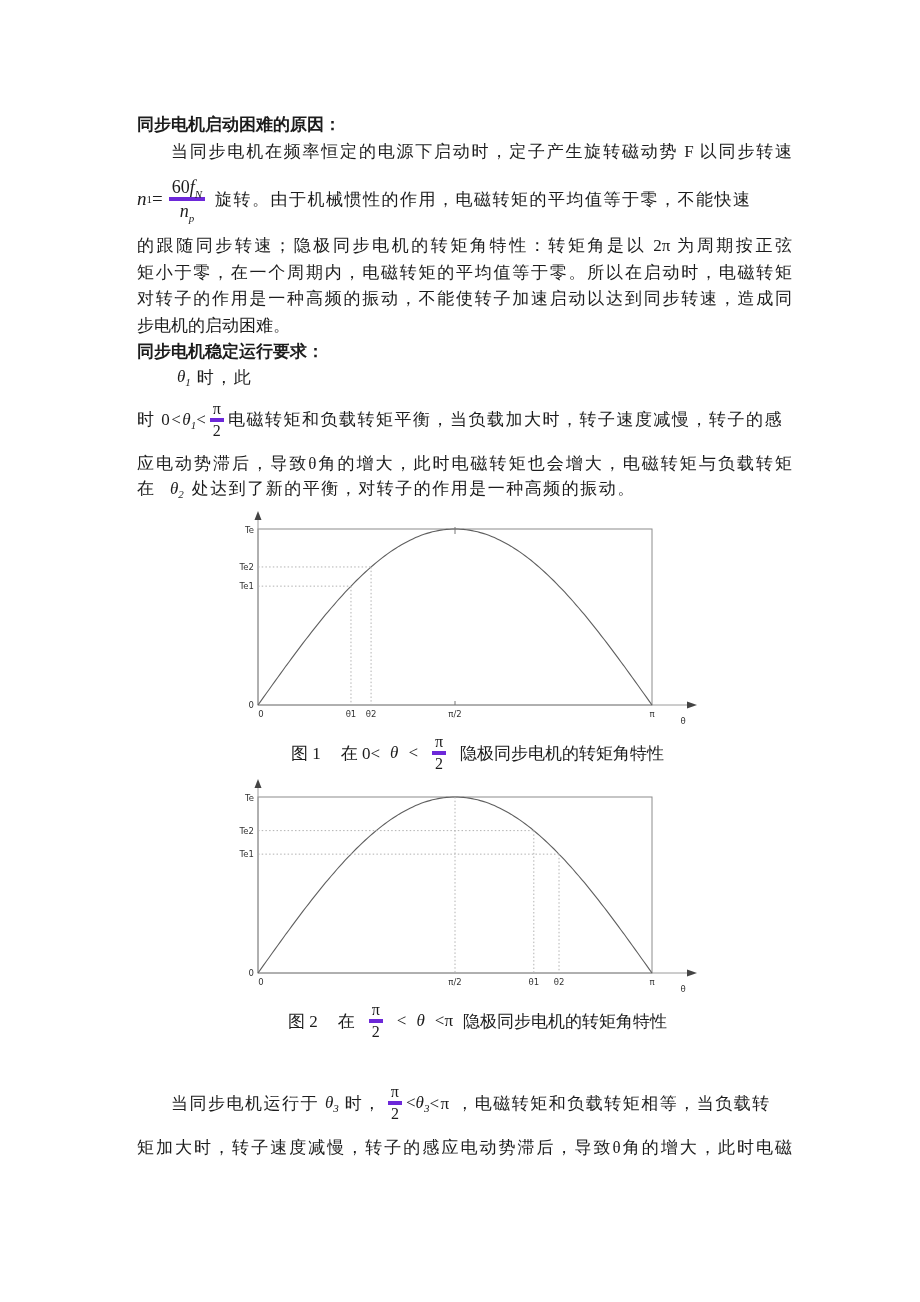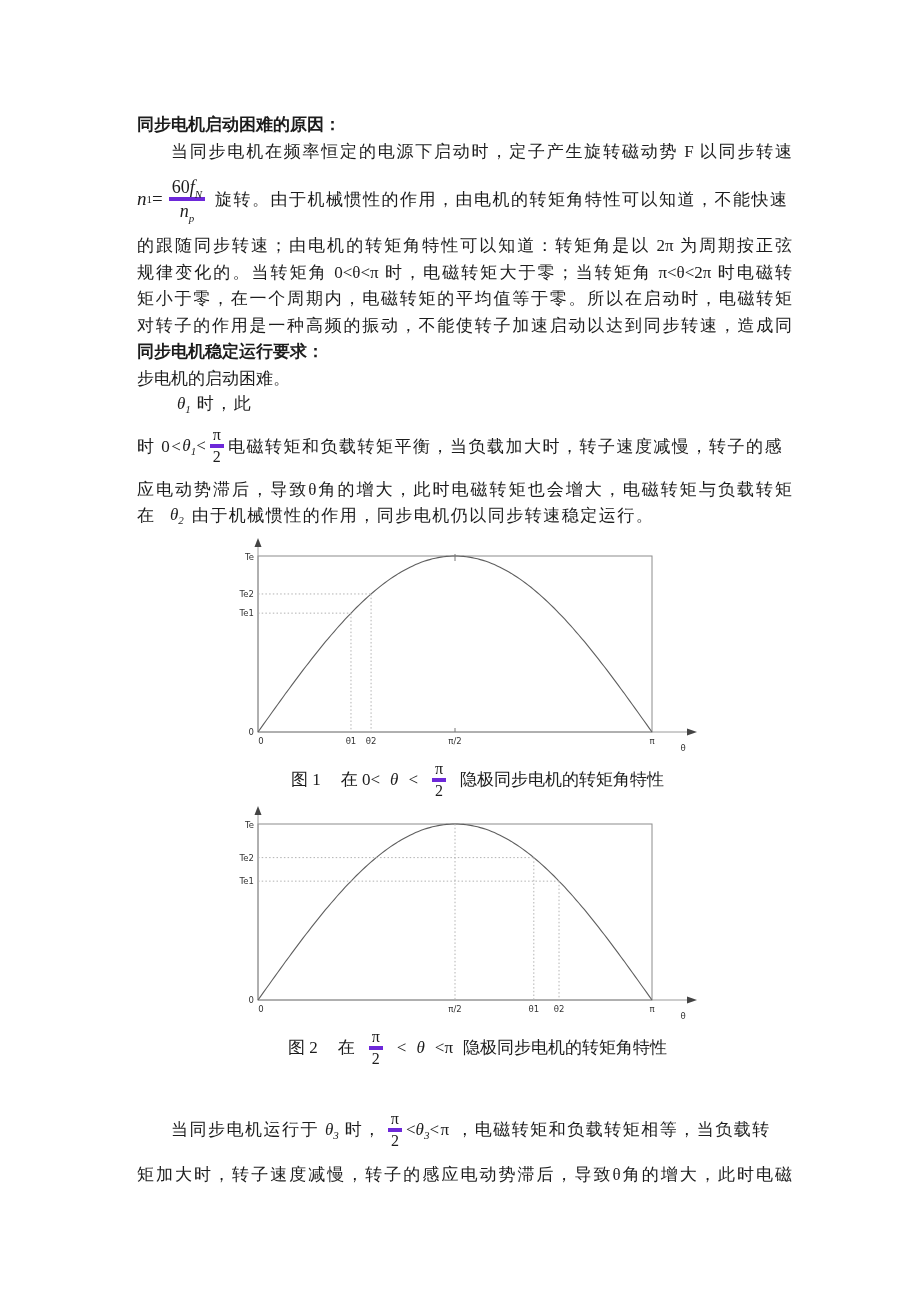--- a/index.html
+++ b/index.html
@@ -46,30 +46,29 @@
   <div class="flexln h-formula">
     <span class="formula">
         <span class="mi">n</span>
         <sub>1</sub>
         <span>=</span>
         <span class="frac">
           <span class="num"><span>60</span><span class="mi">f</span><sub class="mi">N</sub></span>
           <span class="den"><span class="mi">n</span><sub class="mi">p</sub></span>
         </span>
       </span>
-    <span class="seg">旋转。由于机械惯性的作用，由电机的转矩角特性可以知道，不能快速</span>
+    <span class="seg">旋转。由于机械惯性的作用，电磁转矩的平均值等于零，不能快速</span>
   </div>
 
-  <div class="just">的跟随同步转速；由电机的转矩角特性可以知道：转矩角是以 2π 为周期按正弦</div>
-  <div class="just">规律变化的。当转矩角 0&lt;θ&lt;π 时，电磁转矩大于零；当转矩角 π&lt;θ&lt;2π 时电磁转</div>
+  <div class="just">的跟随同步转速；隐极同步电机的转矩角特性：转矩角是以 2π 为周期按正弦</div>
   <div class="just">矩小于零，在一个周期内，电磁转矩的平均值等于零。所以在启动时，电磁转矩</div>
   <div class="just">对转子的作用是一种高频的振动，不能使转子加速启动以达到同步转速，造成同</div>
+  <div class="ln">步电机的启动困难。</div>
+
   <div class="ln bold">同步电机稳定运行要求：</div>
-
-  <div class="ln">步电机的启动困难。</div>
 
   <div class="flexln indent">
     <span class="mi sp-l"><span>θ</span><sub>1</sub></span>
     <span class="seg sp-l">时，此</span>
   </div>
 
   <div class="flexln h-frac">
     <span class="seg">时 0&lt;</span>
     <span class="mi"><span>θ</span><sub>1</sub></span>
     <span>&lt;</span>
@@ -78,21 +77,21 @@
         <span class="den">2</span>
       </span>
     <span class="seg">电磁转矩和负载转矩平衡，当负载加大时，转子速度减慢，转子的感</span>
   </div>
 
   <div class="just">应电动势滞后，导致θ角的增大，此时电磁转矩也会增大，电磁转矩与负载转矩</div>
 
   <div class="flexln">
     <span>在</span>
     <span class="mi theta2-gap"><span>θ</span><sub>2</sub></span>
-    <span class="seg">由于机械惯性的作用，同步电机仍以同步转速稳定运行。</span>
+    <span class="seg">处达到了新的平衡，对转子的作用是一种高频的振动。</span>
   </div>
 
   <div class="fig">
     <svg width="480" height="222" viewBox="0 0 480 222">
         <rect x="33" y="21" width="394" height="176" fill="none" stroke="#8c8c8c" stroke-width="1"></rect>
         <line x1="33" y1="197" x2="33" y2="10" stroke="#9a9a9a" stroke-width="1"></line>
         <path d="M 33 3 L 29.5 12 L 36.5 12 Z" fill="#444"></path>
         <line x1="33" y1="197" x2="464" y2="197" stroke="#9a9a9a" stroke-width="1"></line>
         <path d="M 472 197 L 462 193.5 L 462 200.5 Z" fill="#444"></path>
         <polyline points="33.0,197.0 35.8,193.1 38.6,189.1 41.4,185.2 44.3,181.2 47.1,177.3 49.9,173.4 52.7,169.5 55.5,165.6 58.3,161.7 61.1,157.8 64.0,154.0 66.8,150.2 69.6,146.4 72.4,142.6 75.2,138.9 78.0,135.2 80.8,131.5 83.7,127.8 86.5,124.2 89.3,120.6 92.1,117.1 94.9,113.6 97.7,110.1 100.5,106.7 103.4,103.4 106.2,100.0 109.0,96.8 111.8,93.5 114.6,90.4 117.4,87.3 120.2,84.2 123.1,81.2 125.9,78.3 128.7,75.4 131.5,72.5 134.3,69.8 137.1,67.1 139.9,64.5 142.8,61.9 145.6,59.4 148.4,57.0 151.2,54.6 154.0,52.3 156.8,50.1 159.6,48.0 162.5,45.9 165.3,43.9 168.1,42.0 170.9,40.2 173.7,38.4 176.5,36.8 179.3,35.2 182.2,33.7 185.0,32.2 187.8,30.9 190.6,29.6 193.4,28.4 196.2,27.3 199.0,26.3 201.9,25.4 204.7,24.6 207.5,23.8 210.3,23.2 213.1,22.6 215.9,22.1 218.7,21.7 221.6,21.4 224.4,21.2 227.2,21.0 230.0,21.0 232.8,21.0 235.6,21.2 238.4,21.4 241.3,21.7 244.1,22.1 246.9,22.6 249.7,23.2 252.5,23.8 255.3,24.6 258.1,25.4 261.0,26.3 263.8,27.3 266.6,28.4 269.4,29.6 272.2,30.9 275.0,32.2 277.8,33.7 280.7,35.2 283.5,36.8 286.3,38.4 289.1,40.2 291.9,42.0 294.7,43.9 297.5,45.9 300.4,48.0 303.2,50.1 306.0,52.3 308.8,54.6 311.6,57.0 314.4,59.4 317.2,61.9 320.1,64.5 322.9,67.1 325.7,69.8 328.5,72.5 331.3,75.4 334.1,78.3 336.9,81.2 339.8,84.2 342.6,87.3 345.4,90.4 348.2,93.5 351.0,96.8 353.8,100.0 356.6,103.4 359.5,106.7 362.3,110.1 365.1,113.6 367.9,117.1 370.7,120.6 373.5,124.2 376.3,127.8 379.2,131.5 382.0,135.2 384.8,138.9 387.6,142.6 390.4,146.4 393.2,150.2 396.0,154.0 398.9,157.8 401.7,161.7 404.5,165.6 407.3,169.5 410.1,173.4 412.9,177.3 415.7,181.2 418.6,185.2 421.4,189.1 424.2,193.1 427.0,197.0" fill="none" stroke="#5f5f5f" stroke-width="1.1"></polyline>

